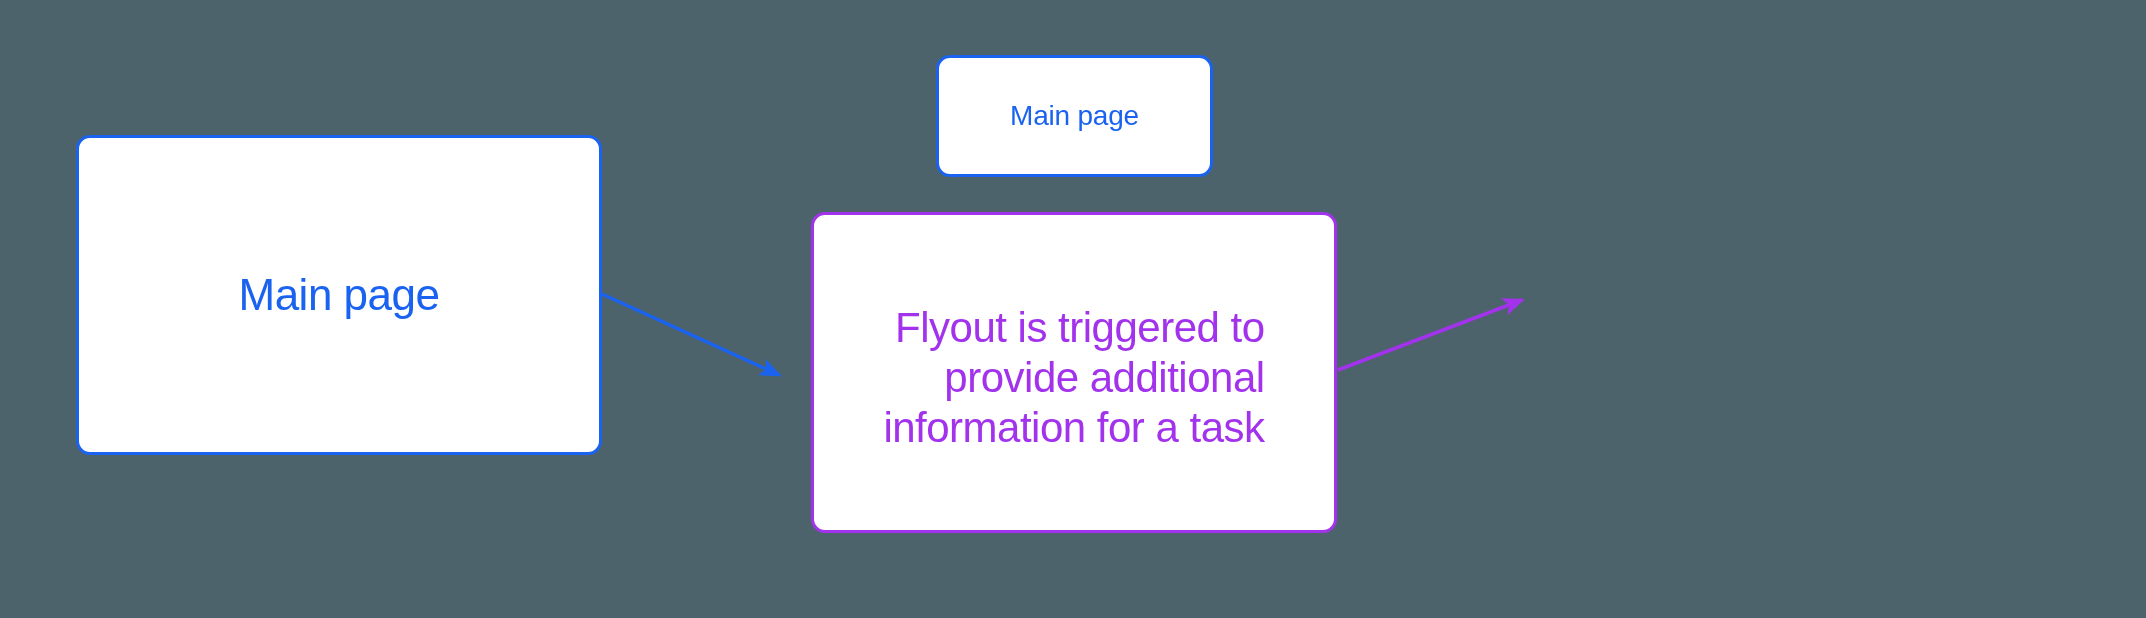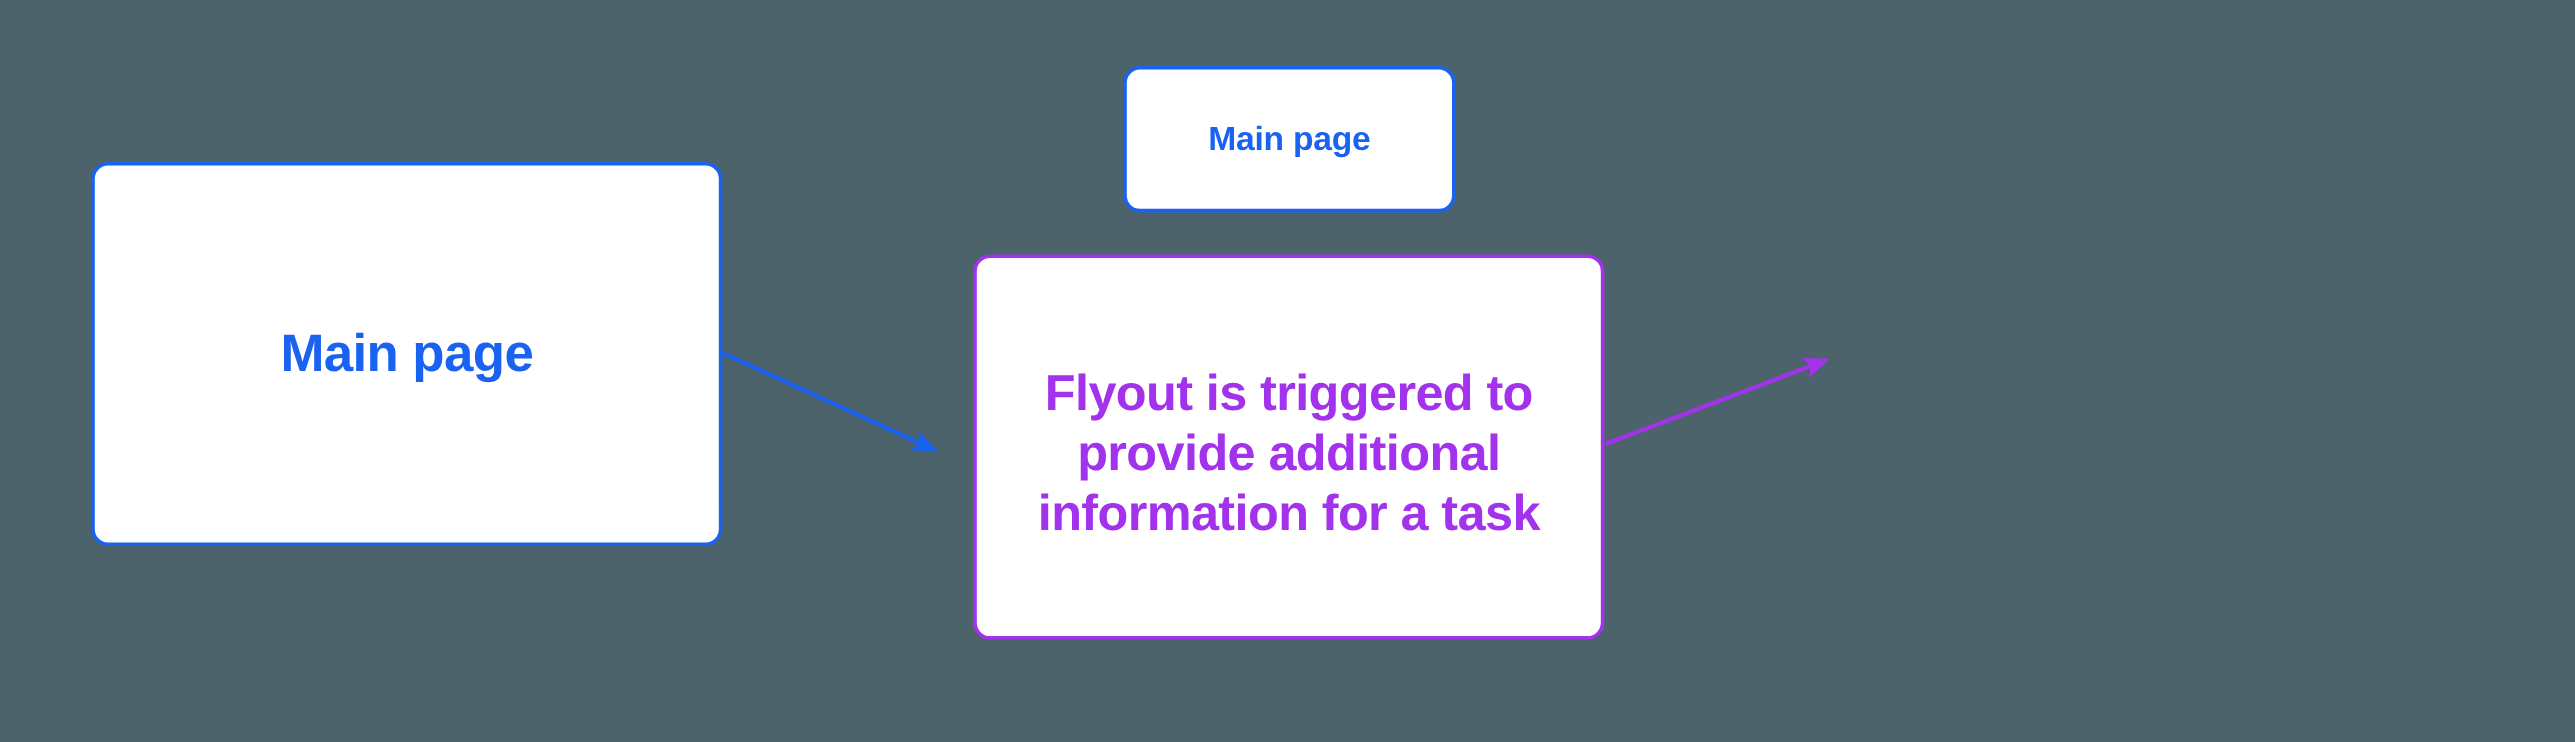--- a/index.html
+++ b/index.html
@@ -22,22 +22,22 @@
     background: var(--canvas-bg);
     overflow: hidden;
   }
   .node {
     position: absolute;
     background: var(--node-fill);
     border-radius: 14px;
     display: flex;
     align-items: center;
     justify-content: center;
-    text-align: center;
-    font-weight: bold;
+    text-align: right;
+    font-weight: normal;
   }
   .node-label {
     display: block;
     white-space: pre-line;
   }
   #node-main-large {
     left: 76px; top: 135px; width: 526px; height: 320px;
     border: 3px solid var(--blue);
     color: var(--blue);
     font-size: 44px;

